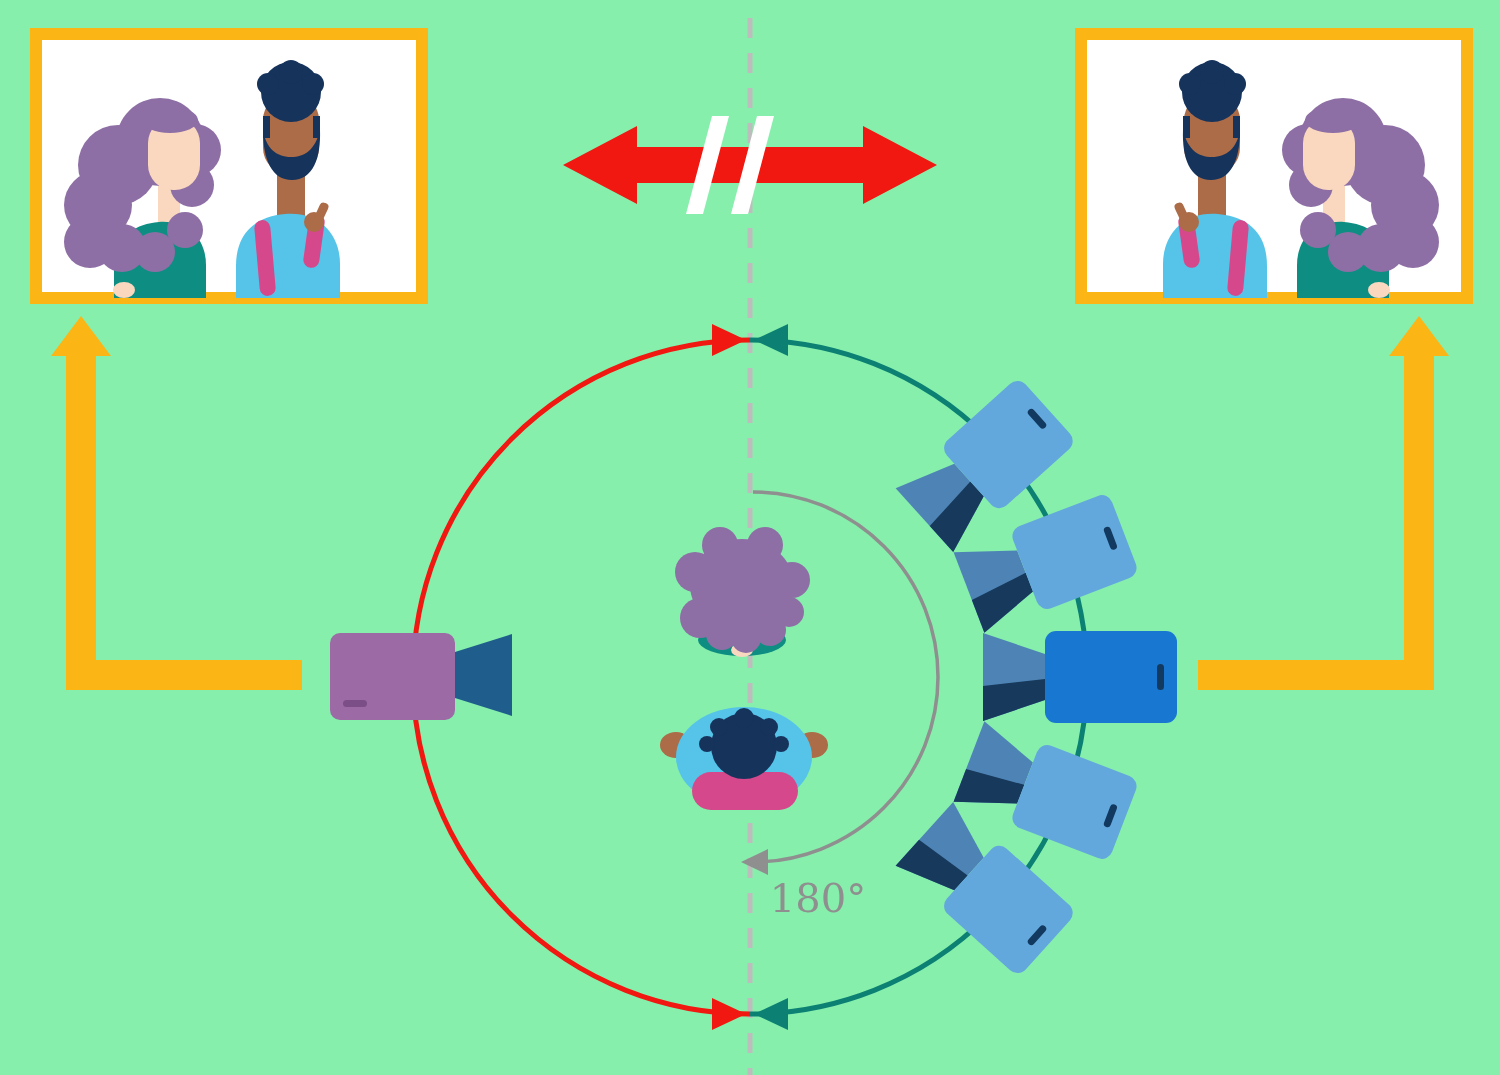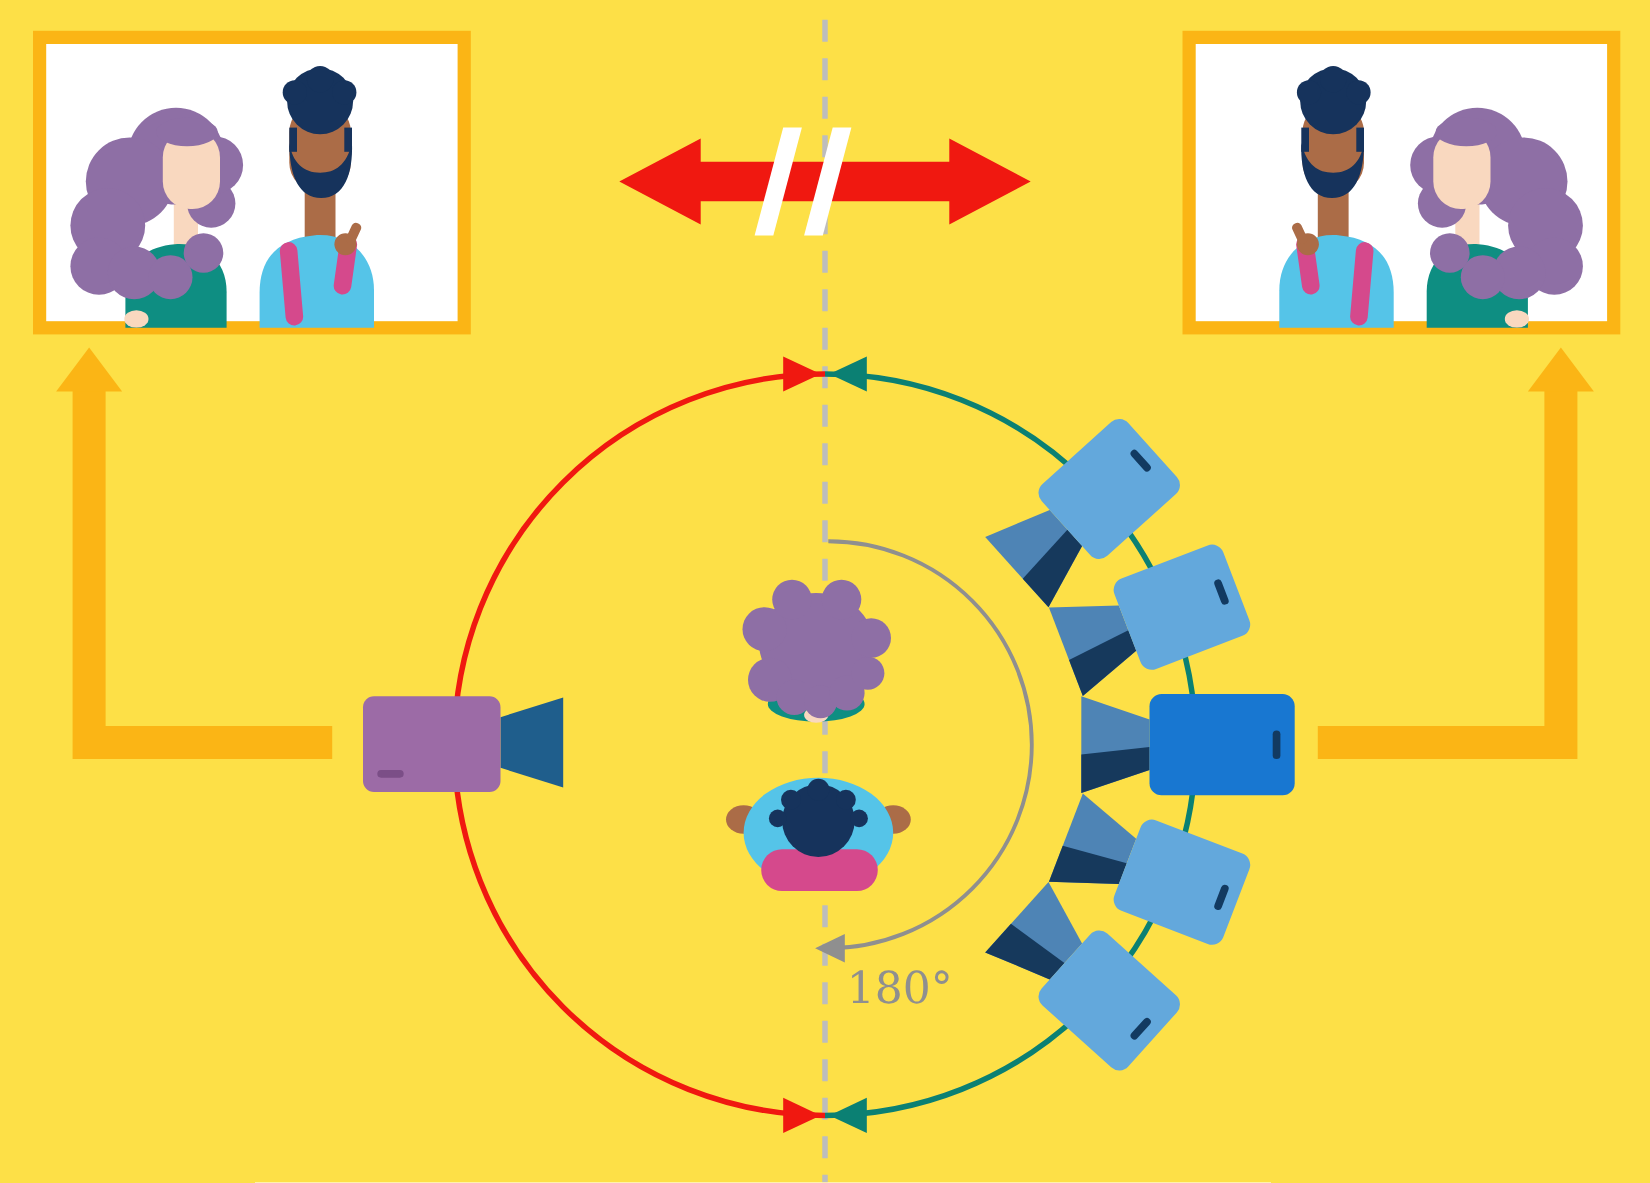--- a/index.html
+++ b/index.html
@@ -1,16 +1,16 @@
 <!DOCTYPE html>
 <html style="--white: #FFFFFF; --grayline: #BDBDBD; --grayarc: #8F8F8F; --red: #F01810; --teal: #0B8073; --yellow: #FBB515; --purplecam: #9C6BA6; --purpledash: #7B4E87; --conedark: #1F5E8C; --conemid: #4E84B5; --conedarker: #16395C; --camlight: #63A8DC; --camactive: #1877D1; --camdash: #123A61; --hairpurple: #8E6FA5; --shirtteal: #0E8E82; --skinlight: #F9D8BF; --skinbrown: #AB6C47; --hairnavy: #16335C; --shirtblue: #55C4E8; --strappink: #D5498C;"><head>
 <meta charset="utf-8">
 <style>
   html,body{margin:0;padding:0;background:#fff;}
-  .canvas{position:relative;width:1500px;height:1075px;background:#fde047;overflow:hidden;
+  .canvas{position:relative;width:1500px;height:1075px;background:#86efac;overflow:hidden;
           font-family:"Liberation Sans",sans-serif;}
   svg{display:block;}
   
   .f-white{fill:var(--white,#FFFFFF)}
   .s-axis{stroke:var(--grayline,#BDBDBD)}
   .s-red{stroke:var(--red,#F01810)} .f-red{fill:var(--red,#F01810)}
   .s-teal{stroke:var(--teal,#0B8073)} .f-teal{fill:var(--teal,#0B8073)}
   .s-grayarc{stroke:var(--grayarc,#8F8F8F)} .f-grayarc{fill:var(--grayarc,#8F8F8F)}
   .f-yellow{fill:var(--yellow,#FBB515)} .s-yellow{stroke:var(--yellow,#FBB515)}
   .f-purplecam{fill:var(--purplecam,#9C6BA6)}

